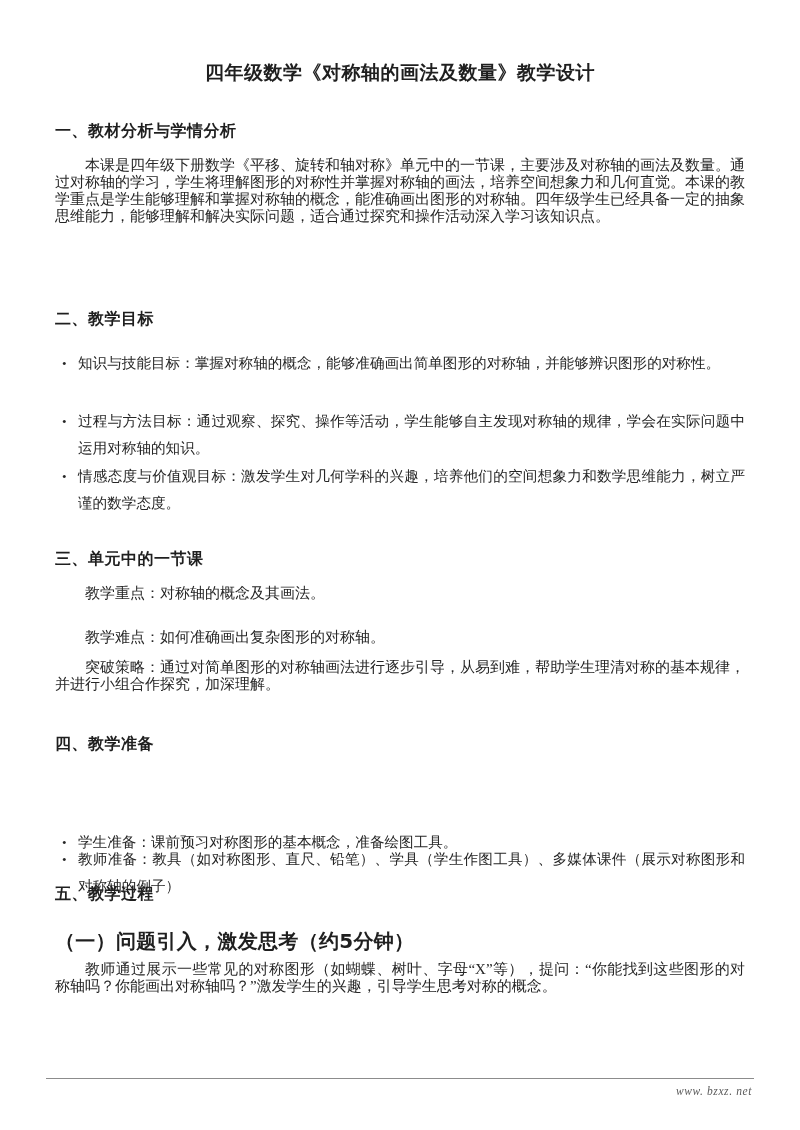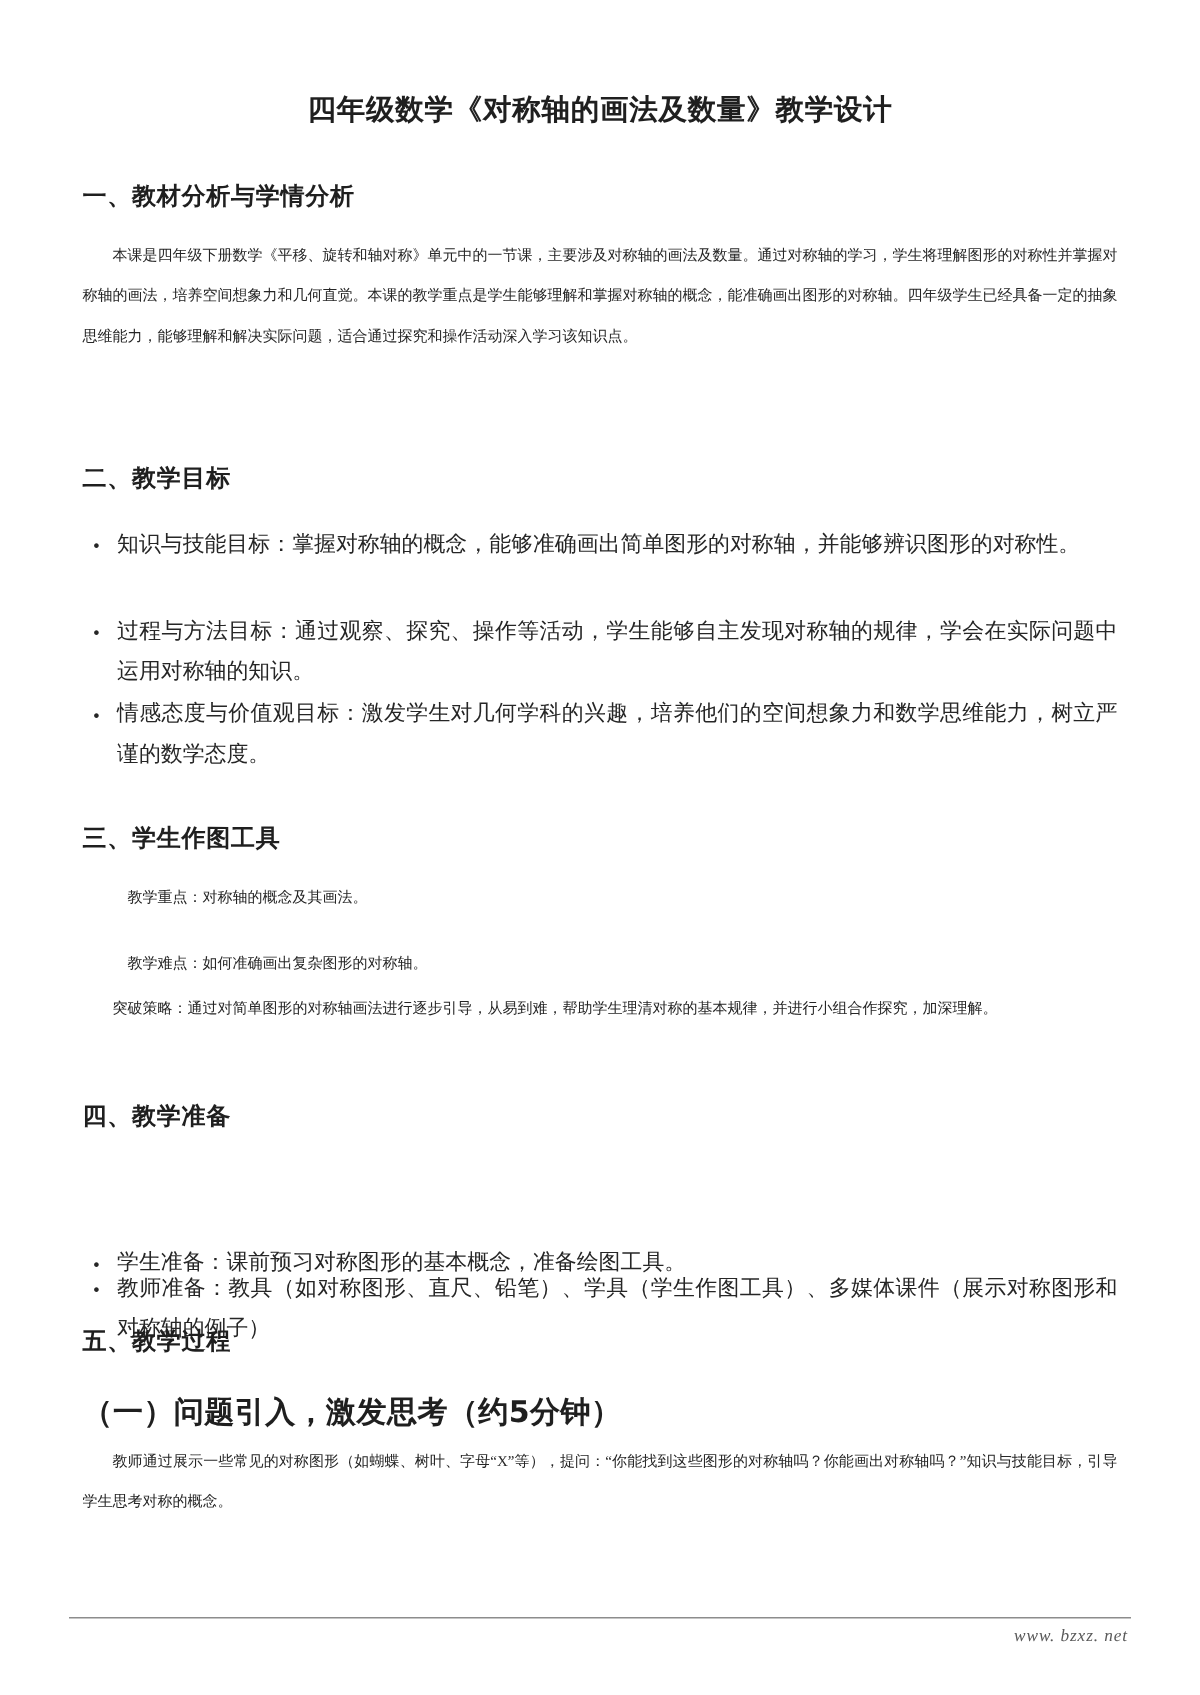--- a/index.html
+++ b/index.html
@@ -77,22 +77,22 @@
     letter-spacing: 0.3px;
     white-space: nowrap;
     z-index: 2;
   }
 
   
   .para {
     position: absolute;
     left: 0;
     width: 690px;
-    font-size: 10px;
-    line-height: 27px;
+    font-size: 15px;
+    line-height: 17px;
     text-align: justify;
     text-justify: inter-ideograph;
     color: #262626;
     z-index: 2;
   }
   .para.indent {
     text-indent: 2em;
   }
   .para.hang {
     padding-left: 30px;
@@ -155,31 +155,31 @@
     <div class="doc-title">四年级数学《对称轴的画法及数量》教学设计</div>
 
     <div class="sec-h" style="top:121px;">一、教材分析与学情分析</div>
     <div class="para indent" style="top:157px;">本课是四年级下册数学《平移、旋转和轴对称》单元中的一节课，主要涉及对称轴的画法及数量。通过对称轴的学习，学生将理解图形的对称性并掌握对称轴的画法，培养空间想象力和几何直觉。本课的教学重点是学生能够理解和掌握对称轴的概念，能准确画出图形的对称轴。四年级学生已经具备一定的抽象思维能力，能够理解和解决实际问题，适合通过探究和操作活动深入学习该知识点。</div>
 
     <div class="sec-h" style="top:309px;">二、教学目标</div>
     <div class="bullet" style="top:350px;">知识与技能目标：掌握对称轴的概念，能够准确画出简单图形的对称轴，并能够辨识图形的对称性。</div>
     <div class="bullet" style="top:408px;">过程与方法目标：通过观察、探究、操作等活动，学生能够自主发现对称轴的规律，学会在实际问题中运用对称轴的知识。</div>
     <div class="bullet" style="top:463px;">情感态度与价值观目标：激发学生对几何学科的兴趣，培养他们的空间想象力和数学思维能力，树立严谨的数学态度。</div>
 
-    <div class="sec-h" style="top:549px;">三、学生作图工具</div>
+    <div class="sec-h" style="top:549px;">三、单元中的一节课</div>
     <div class="para hang" style="top:585px;">教学重点：对称轴的概念及其画法。</div>
     <div class="para hang" style="top:629px;">教学难点：如何准确画出复杂图形的对称轴。</div>
     <div class="para indent" style="top:659px;">突破策略：通过对简单图形的对称轴画法进行逐步引导，从易到难，帮助学生理清对称的基本规律，并进行小组合作探究，加深理解。</div>
 
     <div class="sec-h" style="top:734px;">四、教学准备</div>
     <div class="bullet" style="top:808px;margin-top:38px;">教师准备：教具（如对称图形、直尺、铅笔）、学具（学生作图工具）、多媒体课件（展示对称图形和对称轴的例子）</div>
     <div class="bullet" style="top:829px;">学生准备：课前预习对称图形的基本概念，准备绘图工具。</div>
 
     <div class="sec-h" style="top:884px;">五、教学过程</div>
     <div class="sub-h" style="top:928px;">（一）问题引入，激发思考（约5分钟）</div>
-    <div class="para indent" style="top:961px;">教师通过展示一些常见的对称图形（如蝴蝶、树叶、字母“X”等），提问：“你能找到这些图形的对称轴吗？你能画出对称轴吗？”知识与技能目标，引导学生思考对称的概念。</div>
+    <div class="para indent" style="top:961px;">教师通过展示一些常见的对称图形（如蝴蝶、树叶、字母“X”等），提问：“你能找到这些图形的对称轴吗？你能画出对称轴吗？”激发学生的兴趣，引导学生思考对称的概念。</div>
 
   </div>
 
   <div class="footer-rule"></div>
   <div class="footer-url">www. bzxz. net</div>
 
 </div>
 
 </body></html>

